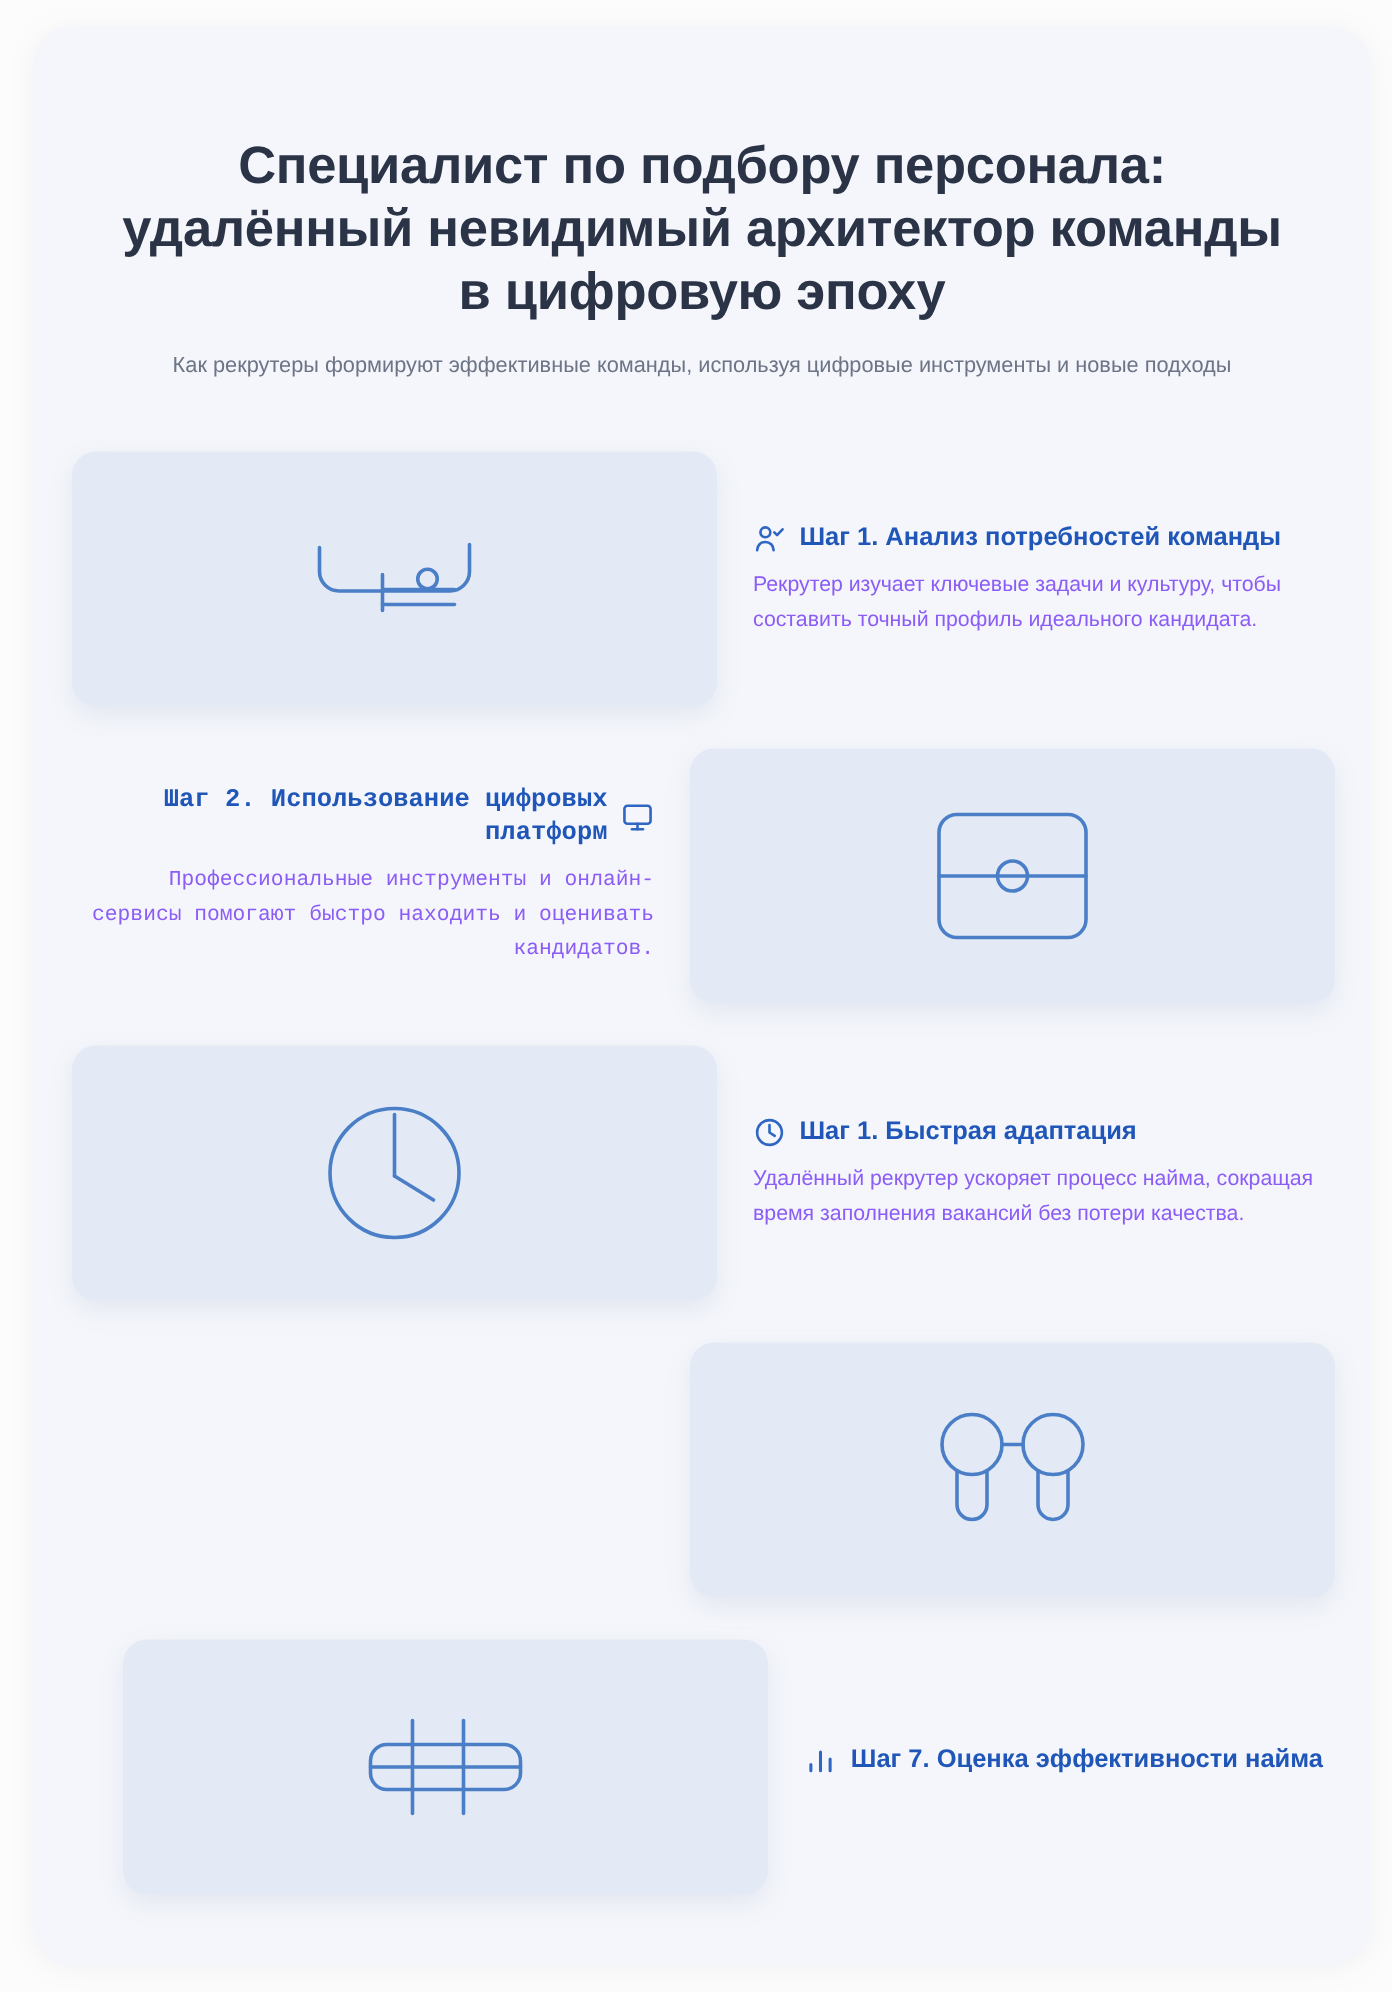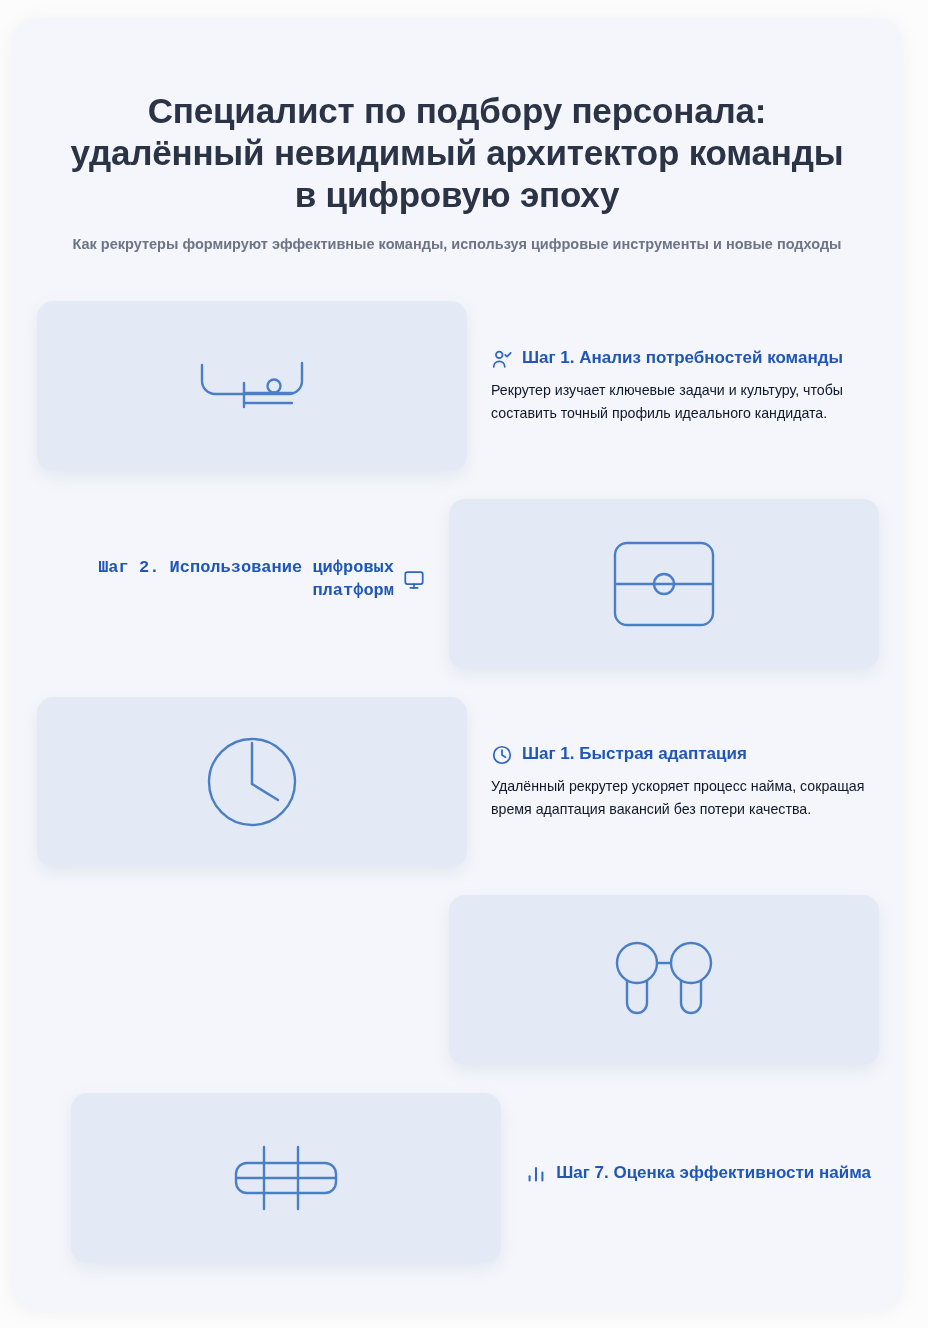--- a/index.html
+++ b/index.html
@@ -9,21 +9,21 @@
   body {
     width: 928px;
     height: 1328px;
     background: #fdfcfc;
     font-family: "Liberation Sans", "DejaVu Sans", sans-serif;
     overflow: hidden;
   }
 
   .page-panel {
     position: absolute;
-    left: 11px;
+    left: 22px;
     top: 18px;
     width: 892px;
     height: 1292px;
     background: #f4f6fb;
     border-radius: 26px;
     box-shadow: 0 2px 18px rgba(120,130,160,0.09);
     overflow: hidden;
   }
 
   
@@ -38,21 +38,21 @@
     font-weight: bold;
     color: #2b3446;
     letter-spacing: -0.2px;
   }
   .subtitle {
     margin: 18px auto 0 auto;
     max-width: 830px;
     font-size: 14.5px;
     line-height: 1.45;
     color: #6c7486;
-    font-weight: 700;
+    font-weight: 400;
   }
 
   
   .steps {
     margin-top: 46px;
     display: flex;
     flex-direction: column;
     gap: 28px;
     padding: 0 24px 40px 24px;
     align-items: flex-end;
@@ -113,21 +113,21 @@
   .step-title {
     font-size: 17px;
     font-weight: bold;
     color: #1f56b8;
     line-height: 1.3;
   }
   .step-desc {
     margin: 0;
     font-size: 14.2px;
     line-height: 1.62;
-    color: #0f172a;
+    color: #8b5cf6;
     max-width: 380px;
   }
   .step-row.reverse .step-desc {
     margin-left: auto;
   }
 </style>
 </head>
 <body>
 
 <div class="page-panel">
@@ -180,20 +180,21 @@
         <div class="step-heading">
           <span class="step-icon">
             <svg viewBox="0 0 24 24" fill="none" stroke="#2f66c4" stroke-width="1.9" stroke-linecap="round" stroke-linejoin="round">
               <rect x="2.5" y="3.5" width="19" height="13" rx="2.2"></rect>
               <path d="M12 16.5v4"></path>
               <path d="M8 20.5h8"></path>
             </svg>
           </span>
           <span class="step-title">Шаг 2. Использование цифровых платформ</span>
         </div>
+        <p class="step-desc">Профессиональные инструменты и онлайн-сервисы помогают быстро находить и оценивать кандидатов.</p>
       </div>
     </div>
 
     <div class="step-row">
       <div class="art-card">
         <span>
           <svg width="100" height="100" viewBox="0 0 100 100" fill="none" stroke="#4a7fc8" stroke-width="2.4" stroke-linecap="round">
             <circle cx="50" cy="50" r="43"></circle>
             <path d="M50 11 V52"></path>
             <path d="M50 52 L76 68"></path>
@@ -203,21 +204,21 @@
       <div class="step-text">
         <div class="step-heading">
           <span class="step-icon">
             <svg viewBox="0 0 24 24" fill="none" stroke="#2f66c4" stroke-width="1.9" stroke-linecap="round" stroke-linejoin="round">
               <circle cx="12" cy="12" r="9"></circle>
               <path d="M12 6.6V12l3.8 2.4"></path>
             </svg>
           </span>
           <span class="step-title">Шаг 1. Быстрая адаптация</span>
         </div>
-        <p class="step-desc">Удалённый рекрутер ускоряет процесс найма, сокращая время адаптация вакансий без потери качества.</p>
+        <p class="step-desc">Удалённый рекрутер ускоряет процесс найма, сокращая время заполнения вакансий без потери качества.</p>
       </div>
     </div>
 
     <div class="step-row reverse">
       <div class="art-card">
         <span>
           <svg width="110" height="86" viewBox="0 0 110 86" fill="none" stroke="#4a7fc8" stroke-width="2.4" stroke-linecap="round">
             <circle cx="28" cy="26" r="20"></circle>
             <circle cx="82" cy="26" r="20"></circle>
             <path d="M48 26 H62"></path>

